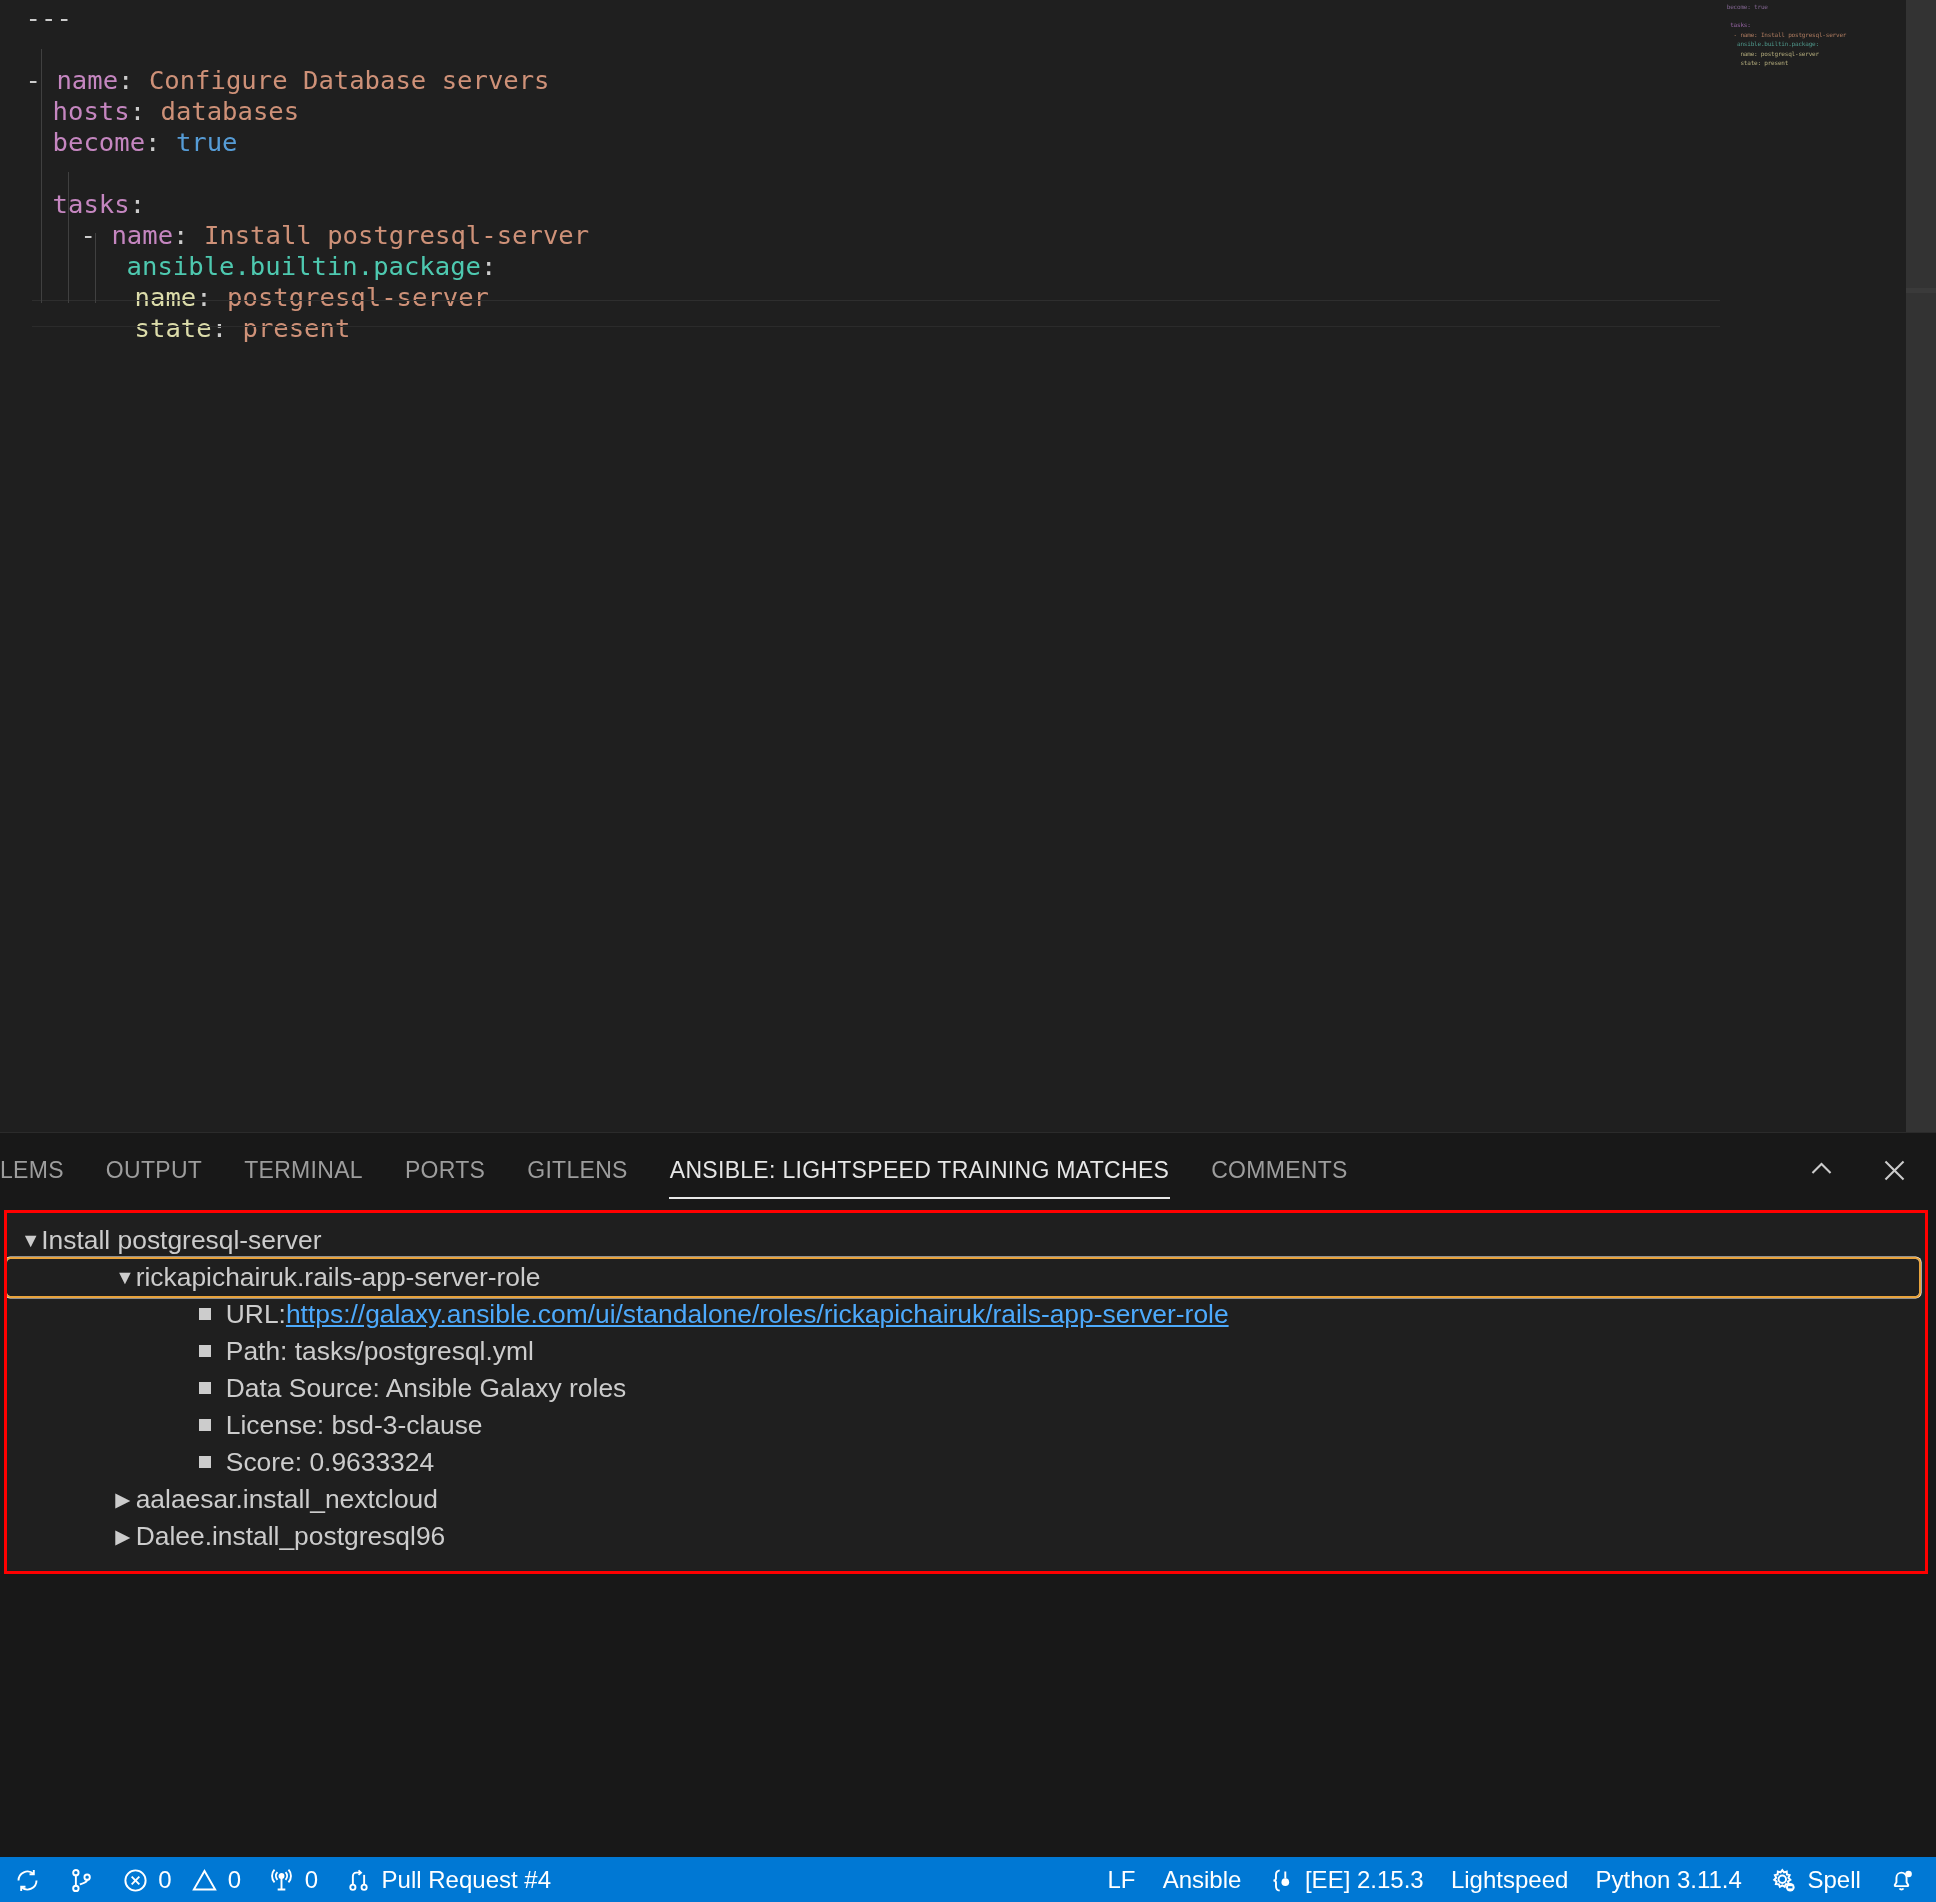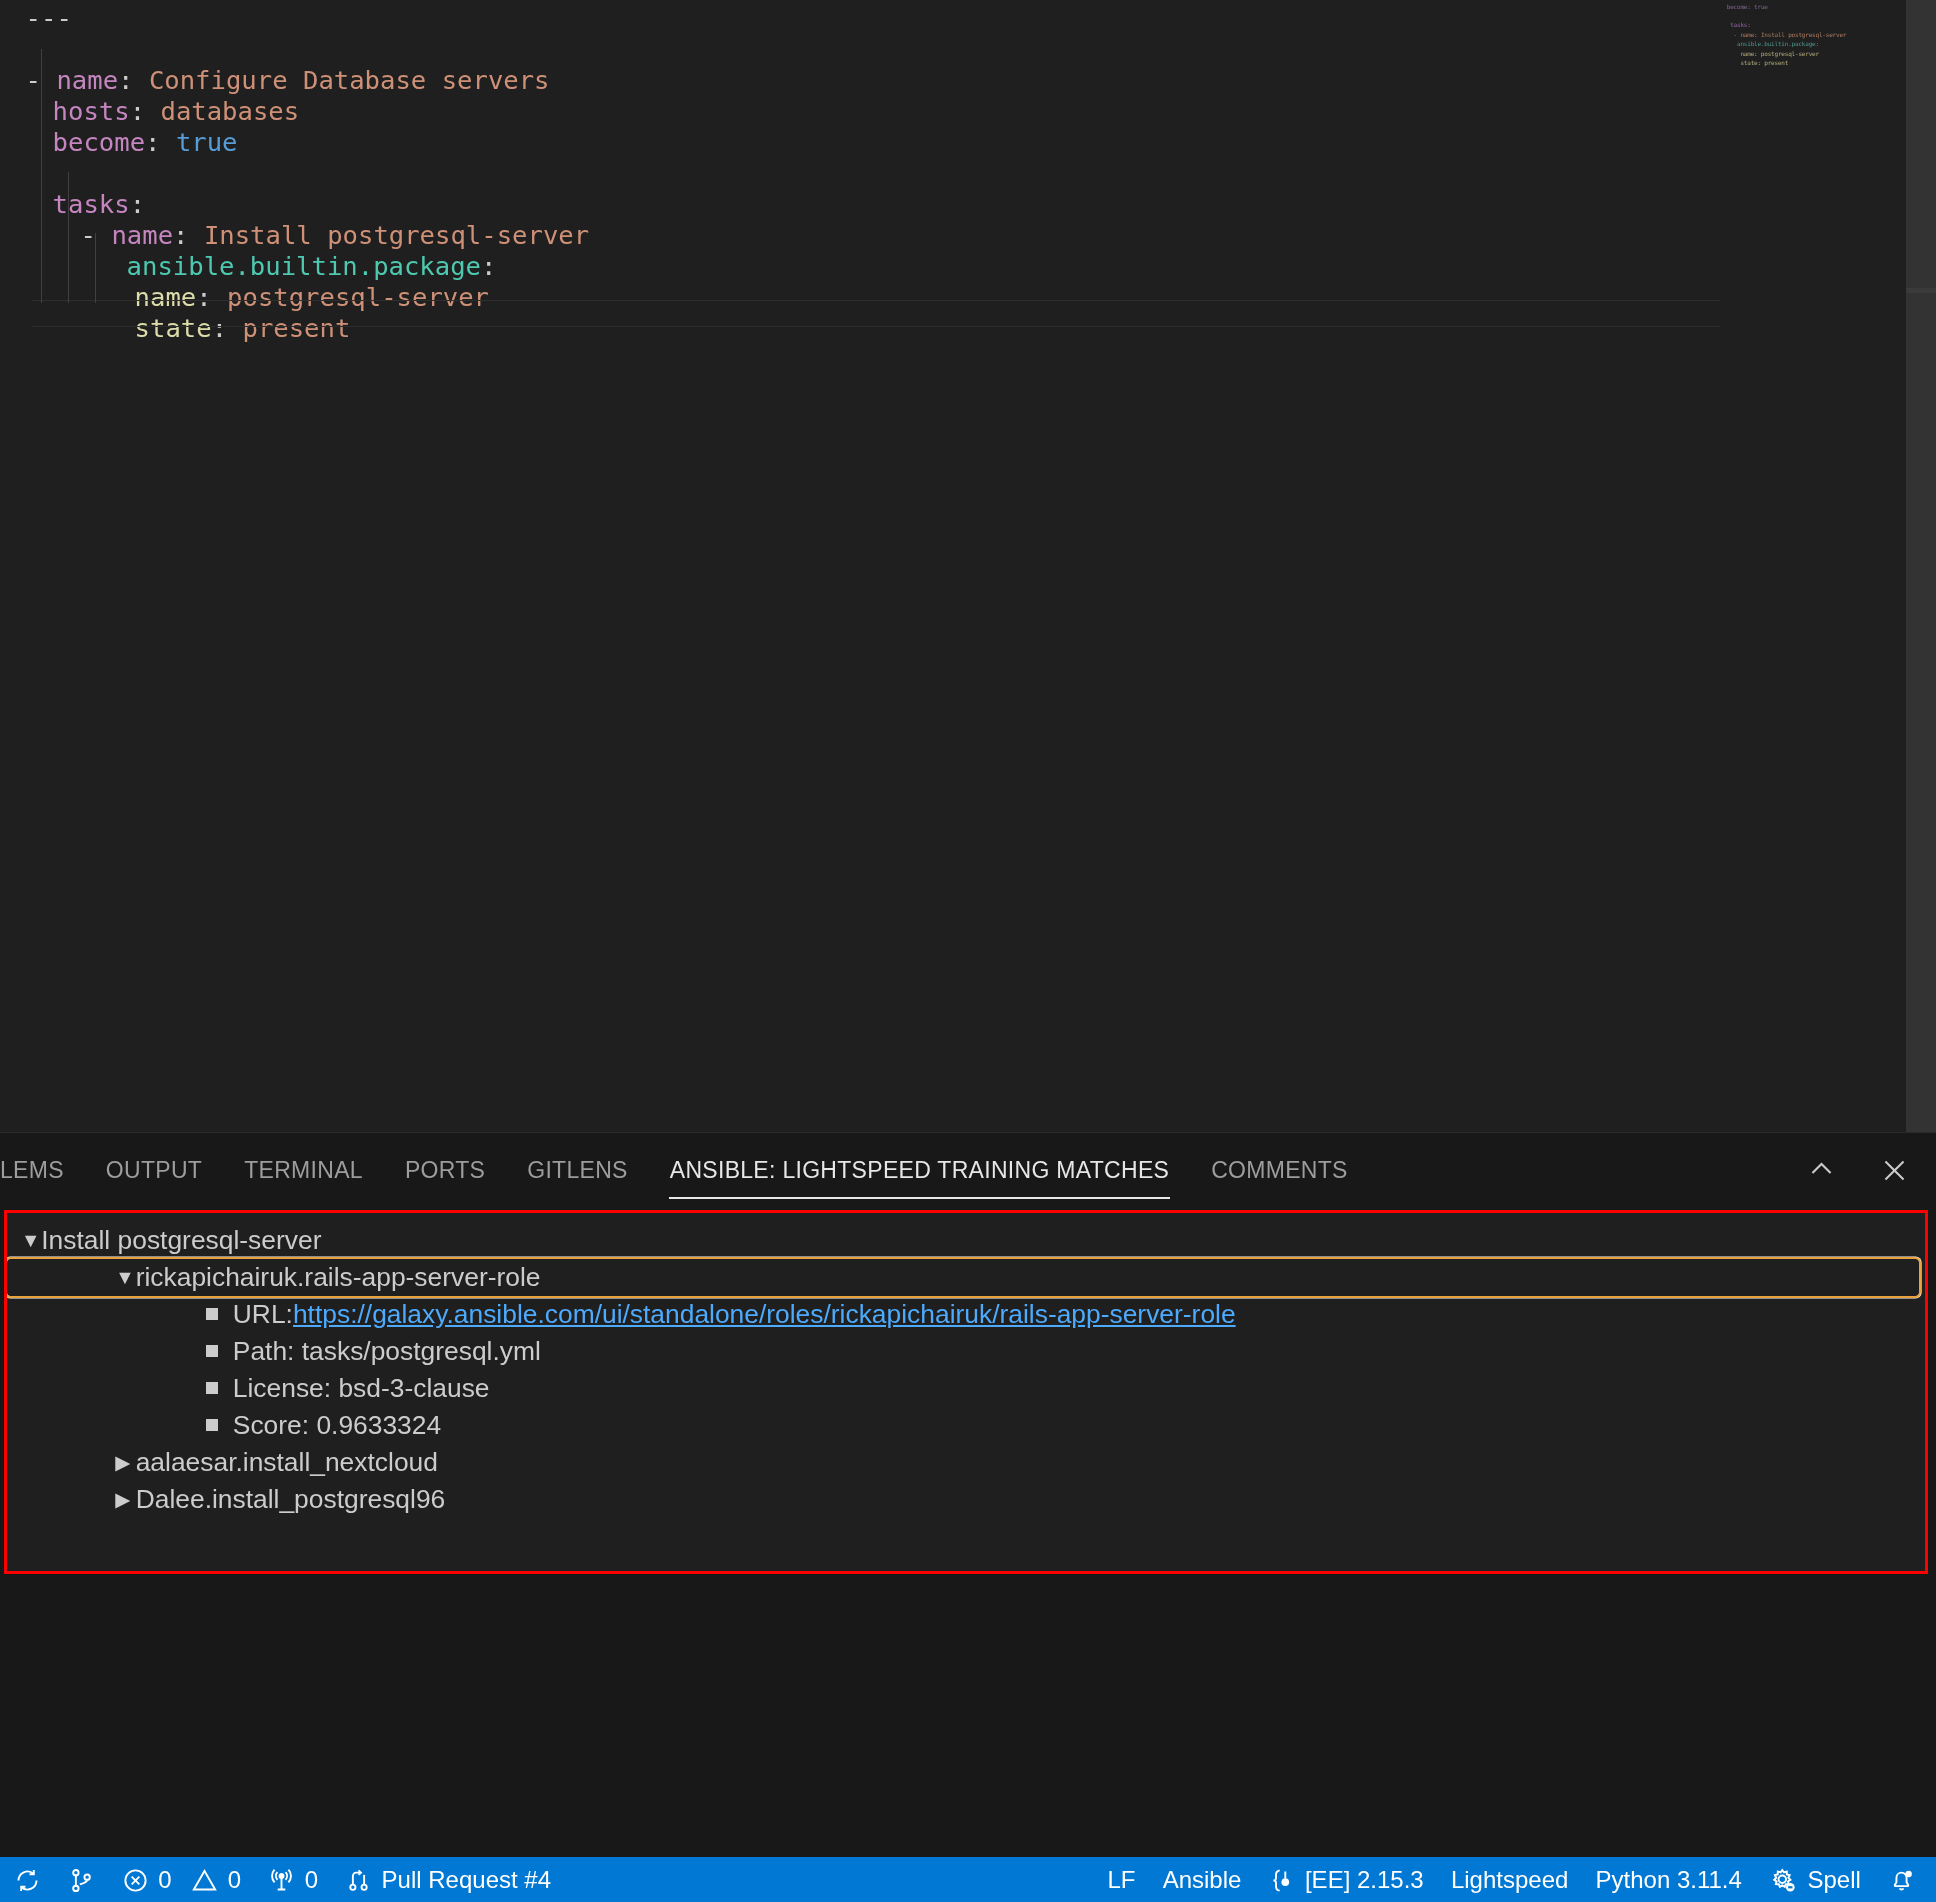--- a/index.html
+++ b/index.html
@@ -141,21 +141,21 @@
     height: 37px;
     display: flex; align-items: center;
     font-size: 26.4px;
     color: #cccccc;
     white-space: nowrap;
     position: relative;
     cursor: pointer;
   }
   .tree-row.depth0 { padding-left: 13.6px; }
   .tree-row.depth1 { padding-left: 108px; }
-  .tree-row.depth2 { padding-left: 192px; margin-left: 7px; }
+  .tree-row.depth2 { padding-left: 192px; }
   .twisty {
     font-size: 19.6px; color: #cccccc;
     width: 20.4px; display: inline-block;
     line-height: 1;
     margin-right: 0px;
   }
   .bullet {
     display: inline-block;
     width: 12px; height: 12px;
     background: #cccccc;
@@ -261,20 +261,24 @@
               <span class="bullet"></span>
               <span class="label-plain">URL: </span>
               <span class="tree-link">https://galaxy.ansible.com/ui/standalone/roles/rickapichairuk/rails-app-server-role</span>
             </div>
             <div class="tree-row depth2">
               <span class="bullet"></span>
               <span>Path: tasks/postgresql.yml</span>
             </div>
             <div class="tree-row depth2">
               <span class="bullet"></span>
+              <span>Data Source: Ansible Galaxy roles</span>
+            </div>
+            <div class="tree-row depth2">
+              <span class="bullet"></span>
               <span>License: bsd-3-clause</span>
             </div>
             <div class="tree-row depth2">
               <span class="bullet"></span>
               <span>Score: 0.9633324</span>
             </div>
             <div class="tree-row depth1">
               <span class="twisty">▶</span>
               <span>aalaesar.install_nextcloud</span>
             </div>

